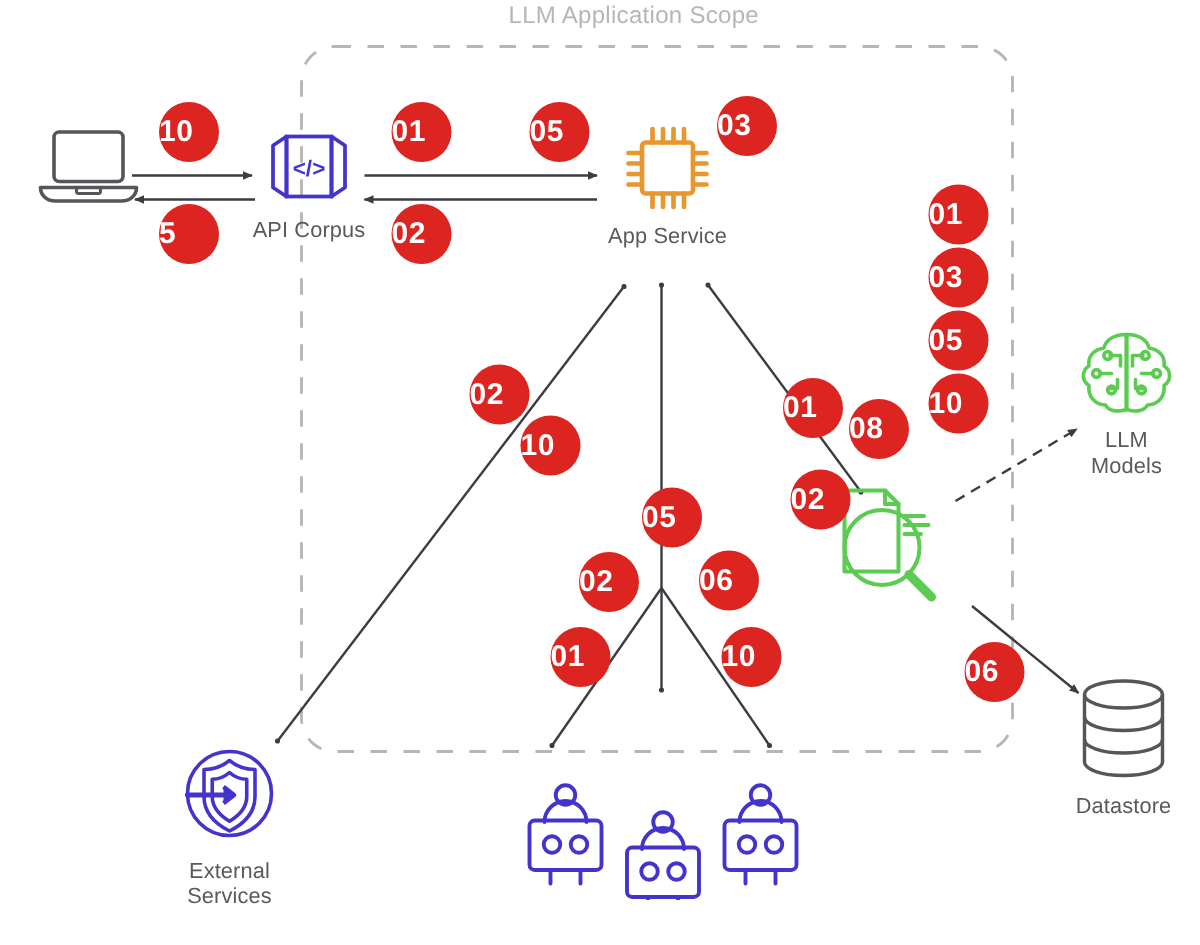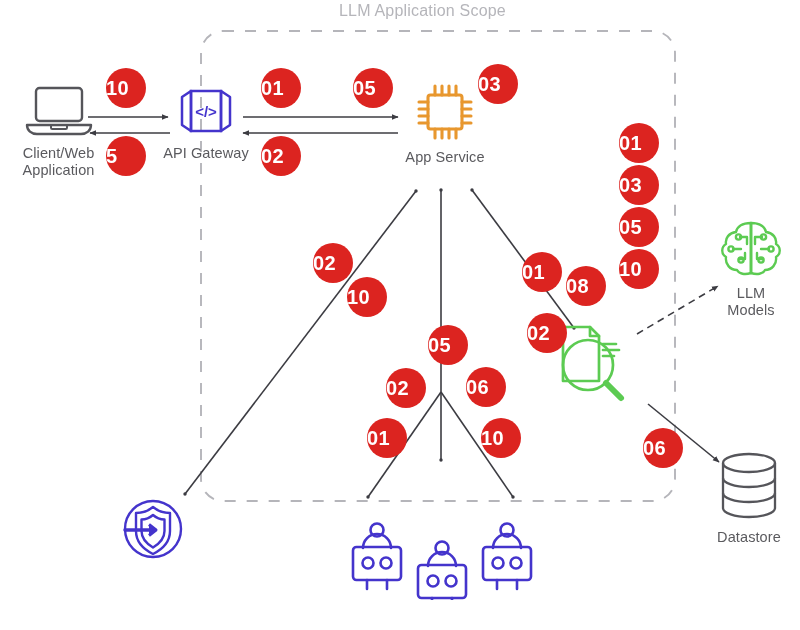--- a/index.html
+++ b/index.html
@@ -88,34 +88,32 @@
   <div id="scope-title" style="left:339px;top:2px;">LLM Application Scope</div>
 
   <div class="node" style="left:6px;top:84px;width:105px;">
     <span class="glyph">
       <svg width="72" height="54" viewBox="0 0 72 54">
         <rect x="13" y="4" width="46" height="33" rx="3.5" ry="3.5" fill="none" stroke="#55555a" stroke-width="2.4"></rect>
         <path d="M4 41 h64 a0 0 0 0 1 0 0 c0 5.5 -4.5 9 -10 9 H14 c-5.5 0 -10 -3.5 -10 -9 z" fill="none" stroke="#55555a" stroke-width="2.4" stroke-linejoin="round"></path>
         <rect x="28" y="41" width="16" height="4" rx="1.3" ry="1.3" fill="none" stroke="#55555a" stroke-width="2"></rect>
       </svg>
     </span>
-    <span class="label">Client/Web
-Application</span>
   </div>
 
   <div class="node" style="left:156px;top:84px;width:100px;">
     <span class="glyph">
       <svg width="62" height="54" viewBox="0 0 62 54">
         <path d="M16 7 L7 13 V41 L16 47 Z" fill="none" stroke="#4434cc" stroke-width="2.5" stroke-linejoin="round"></path>
         <path d="M46 7 L55 13 V41 L46 47 Z" fill="none" stroke="#4434cc" stroke-width="2.5" stroke-linejoin="round"></path>
         <rect x="16" y="7" width="30" height="40" fill="none" stroke="#4434cc" stroke-width="2.5"></rect>
         <text x="31" y="33" text-anchor="middle" font-family="'Liberation Sans',sans-serif" font-size="15" font-weight="bold" fill="#4434cc">&lt;/&gt;</text>
       </svg>
     </span>
-    <span class="label">API Gateway</span>
+    <span class="label">API Corpus</span>
   </div>
 
   <div class="node" style="left:705px;top:218px;width:92px;">
     <span class="glyph">
       <svg width="66" height="60" viewBox="0 0 66 60">
         <g stroke="#5ccb52" stroke-width="2.4" fill="none" stroke-linecap="round" stroke-linejoin="round">
           <path d="M33 5 C24 5 19 9 18 14 C11 15 7 20 8 26 C3 29 3 36 8 39
                    C7 46 12 52 19 52 C21 56 27 57 33 55 Z"></path>
           <path d="M33 5 C42 5 47 9 48 14 C55 15 59 20 58 26 C63 29 63 36 58 39
                    C59 46 54 52 47 52 C45 56 39 57 33 55 Z"></path>
@@ -187,20 +185,22 @@
       <svg width="72" height="70" viewBox="0 0 72 70">
         <g stroke="#4434cc" stroke-width="2.4" fill="none" stroke-linejoin="round">
           <circle cx="36" cy="34" r="28"></circle>
           <path d="M36 12 C30 17 24 18 19 18 V36 c0 12 9 19 17 23 c8 -4 17 -11 17 -23 V18 c-5 0 -11 -1 -17 -6 z"></path>
           <path d="M36 20 C32 23.5 28 24.5 24.5 24.5 V36 c0 8.5 6.5 13.5 11.5 16.5 c5 -3 11.5 -8 11.5 -16.5 V24.5 C44 24.5 40 23.5 36 20 z"></path>
           <path d="M8 35 H38" stroke-width="3.4" stroke-linecap="round"></path>
           <path d="M32 29.5 L39 35 L32 40.5" stroke-width="3" fill="#4434cc"></path>
         </g>
       </svg>
     </span>
+    <span class="label">External
+Services</span>
   </div>
 
   <div class="node" style="left:322px;top:518px;width:240px;">
     <span class="glyph">
       <svg width="218" height="82" viewBox="0 0 218 82">
         <g stroke="#4434cc" stroke-width="2.6" fill="none" stroke-linecap="round" stroke-linejoin="round">
 
           <circle cx="44" cy="12" r="6.5"></circle>
           <path d="M30 30 a14 14 0 0 1 28 0"></path>
           <rect x="20" y="29" width="48" height="33" rx="3.5" ry="3.5"></rect>

